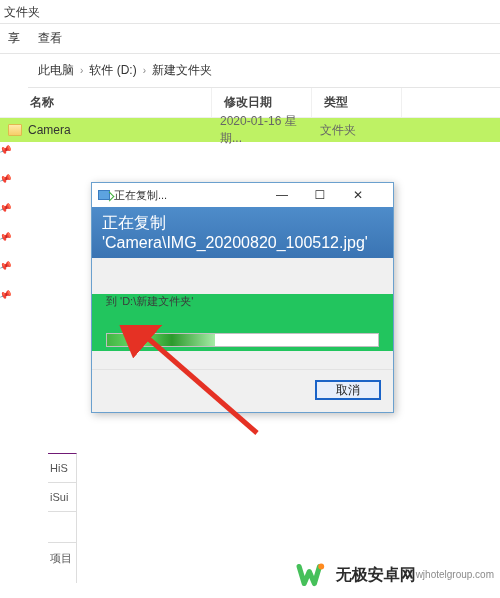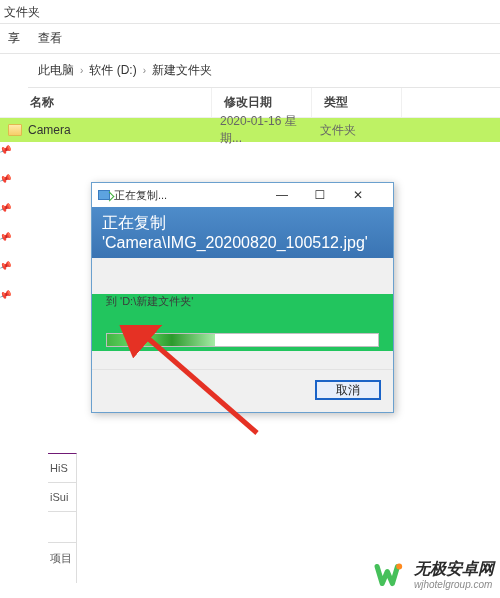--- a/index.html
+++ b/index.html
@@ -36,21 +36,21 @@
 .dlg-btn{width:38px;height:20px;display:flex;align-items:center;justify-content:center;font-size:12px;color:#333;}
 .dlg-banner{background:linear-gradient(#4e8cca,#3a74b3);color:#fff;padding:6px 10px;font-size:16px;}
 .dlg-body{padding:0 14px 4px 14px;background:#22c55e;font-size:11px;color:#3a3a3a;margin-top:36px;}
 .progress-track{margin-top:24px;height:14px;border:1px solid #c0c0c0;background:#fff;position:relative;overflow:hidden;}
 .progress-fill{position:absolute;left:0;top:0;bottom:0;width:40%;background:linear-gradient(90deg,#43b543 0%,#6de06d 30%,#2c9a2c 60%,#a6eba6 100%);}
 .dlg-footer{display:flex;justify-content:flex-end;padding:10px 12px 12px 12px;background:#f0f0f0;border-top:1px solid #e2e2e2;margin-top:18px;}
 .cancel-btn{min-width:66px;height:20px;border:2px solid #1a63c7;background:#e6eefb;font-size:12px;color:#222;display:flex;align-items:center;justify-content:center;}
 .arrow-svg{position:absolute;left:112px;top:325px;pointer-events:none;}
 .watermark{position:absolute;right:6px;bottom:6px;display:flex;align-items:center;gap:8px;}
 .wm-logo{width:34px;height:34px;}
-.wm-text{display:flex;flex-direction:column;align-items:flex-start;line-height:1;font-style:italic;}
+.wm-text{display:flex;flex-direction:row;align-items:flex-start;line-height:1;}
 .wm-main{font-size:16px;font-weight:600;color:#2b2b2b;}
 .wm-sub{font-size:10px;color:#8b8b8b;margin-top:3px;}
 </style>
 </head>
 <body>
 
 <div class="top-bar">
   <span class="top-label">文件夹</span>
 </div>
 

